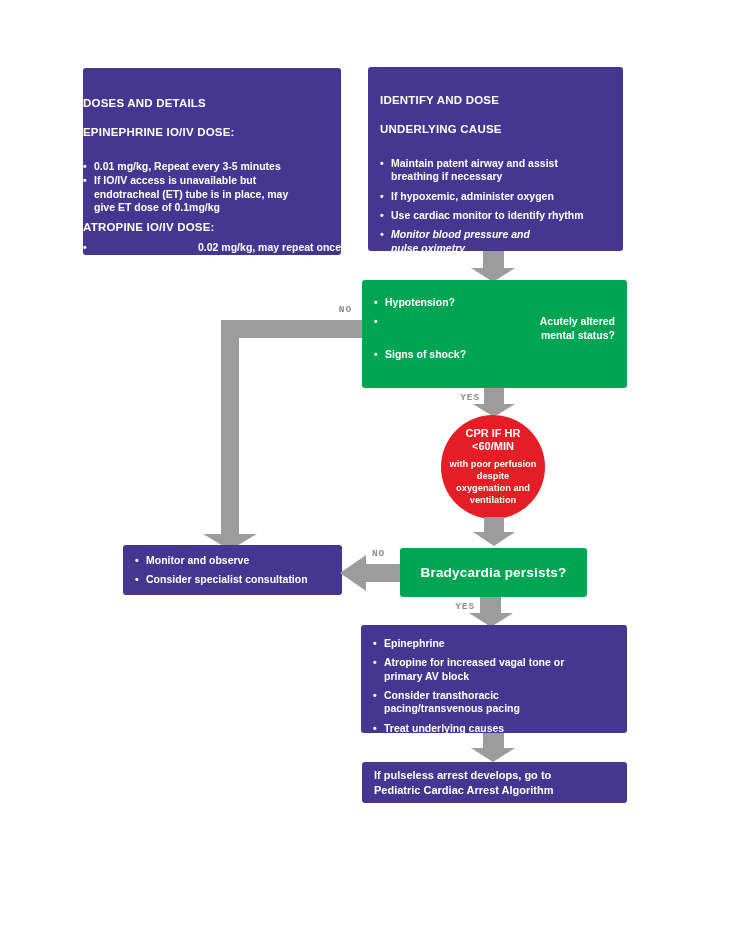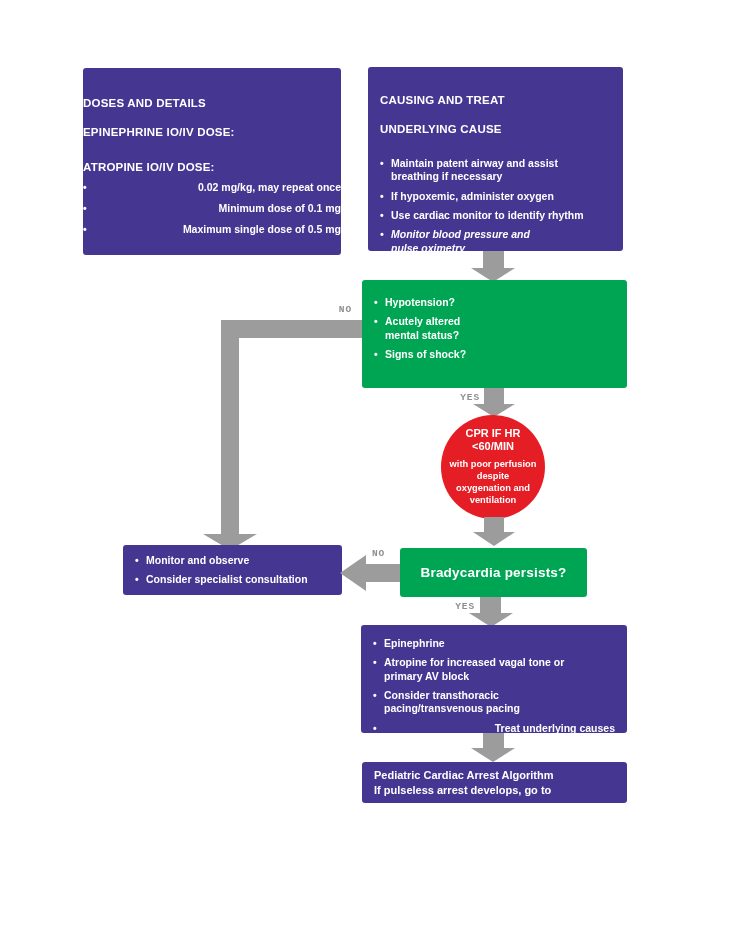--- a/index.html
+++ b/index.html
@@ -40,31 +40,37 @@
 </head>
 <body>
 
 <div class="canvas">
 
   <div class="box pbox" style="left:83px;top:68px;width:258px;height:187px;padding:13px 0;">
     <div class="ttl">
       <div>DOSES AND DETAILS</div>
       <div>EPINEPHRINE IO/IV DOSE:</div>
     </div>
+    <ul style="margin-top:6px;">
+      <li class="blt">0.01 mg/kg, Repeat every 3-5 minutes</li>
+      <li class="blt" style="margin-top:1px;">If IO/IV access is unavailable but
+endotracheal (ET) tube is in place, may
+give ET dose of 0.1mg/kg</li>
+    </ul>
     <div class="ttl" style="margin-top:6px;">ATROPINE IO/IV DOSE:</div>
     <ul style="margin-top:6px;text-align:right;">
       <li class="blt">0.02 mg/kg, may repeat once</li>
       <li class="blt" style="margin-top:8px;">Minimum dose of 0.1 mg</li>
       <li class="blt" style="margin-top:8px;">Maximum single dose of 0.5 mg</li>
     </ul>
   </div>
 
   <div class="box pbox" style="left:368px;top:67px;width:255px;height:184px;padding:11px 12px;">
     <div class="ttl">
-      <div>CAUSING AND TREAT</div>
+      <div>IDENTIFY AND DOSE</div>
       <div>UNDERLYING CAUSE</div>
     </div>
     <ul style="margin-top:6px;">
       <li class="blt">Maintain patent airway and assist
 breathing if necessary</li>
       <li class="blt" style="margin-top:6px;">If hypoxemic, administer oxygen</li>
       <li class="blt" style="margin-top:6px;">Use cardiac monitor to identify rhythm</li>
       <li class="blt" style="margin-top:6px;font-style:italic;">Monitor blood pressure and
 pulse oximetry</li>
       <li class="blt" style="margin-top:6px;">IO/IV access</li>
@@ -73,21 +79,21 @@
   </div>
 
   <div>
     <div class="shaft" style="left:483px;top:251px;width:21px;height:17px;"></div>
     <div class="head-down" style="left:471px;top:268px;"></div>
   </div>
 
   <div class="box gbox" style="left:362px;top:280px;width:265px;height:108px;padding:10px 12px;">
     <ul style="margin-top:6px;">
       <li class="blt">Hypotension?</li>
-      <li class="blt" style="margin-top:6px;">Acutely altered
+      <li class="blt" style="margin-top:6px;text-align:right;">Acutely altered
 mental status?</li>
       <li class="blt" style="margin-top:6px;">Signs of shock?</li>
     </ul>
   </div>
 
   <div>
     <div class="shaft" style="left:221px;top:320px;width:141px;height:18px;"></div>
     <div class="shaft" style="left:221px;top:320px;width:18px;height:214px;"></div>
     <div class="head-down" style="left:203px;top:534px;border-left-width:27px;border-right-width:27px;border-top-width:16px;"></div>
   </div>
@@ -133,27 +139,27 @@
   </div>
   <div class="tag r" style="left:443px;top:601px;width:32px;">YES</div>
 
   <div class="box pbox" style="left:361px;top:625px;width:266px;height:108px;padding:12px 12px;">
     <ul>
       <li class="blt">Epinephrine</li>
       <li class="blt" style="margin-top:6px;">Atropine for increased vagal tone or
 primary AV block</li>
       <li class="blt" style="margin-top:6px;">Consider transthoracic
 pacing/transvenous pacing</li>
-      <li class="blt" style="margin-top:6px;text-align:right;">Treat underlying causes</li>
+      <li class="blt" style="margin-top:6px;">Treat underlying causes</li>
     </ul>
   </div>
 
   <div>
     <div class="shaft" style="left:483px;top:733px;width:21px;height:15px;"></div>
     <div class="head-down" style="left:471px;top:748px;"></div>
   </div>
 
   <div class="box pbox vcenter" style="left:362px;top:762px;width:265px;height:41px;padding:6px 12px;font-size:11px;line-height:1.3;">
+    <div>If pulseless arrest develops, go to</div>
     <div>Pediatric Cardiac Arrest Algorithm</div>
-    <div>If pulseless arrest develops, go to</div>
   </div>
 
 </div>
 
 </body></html>

